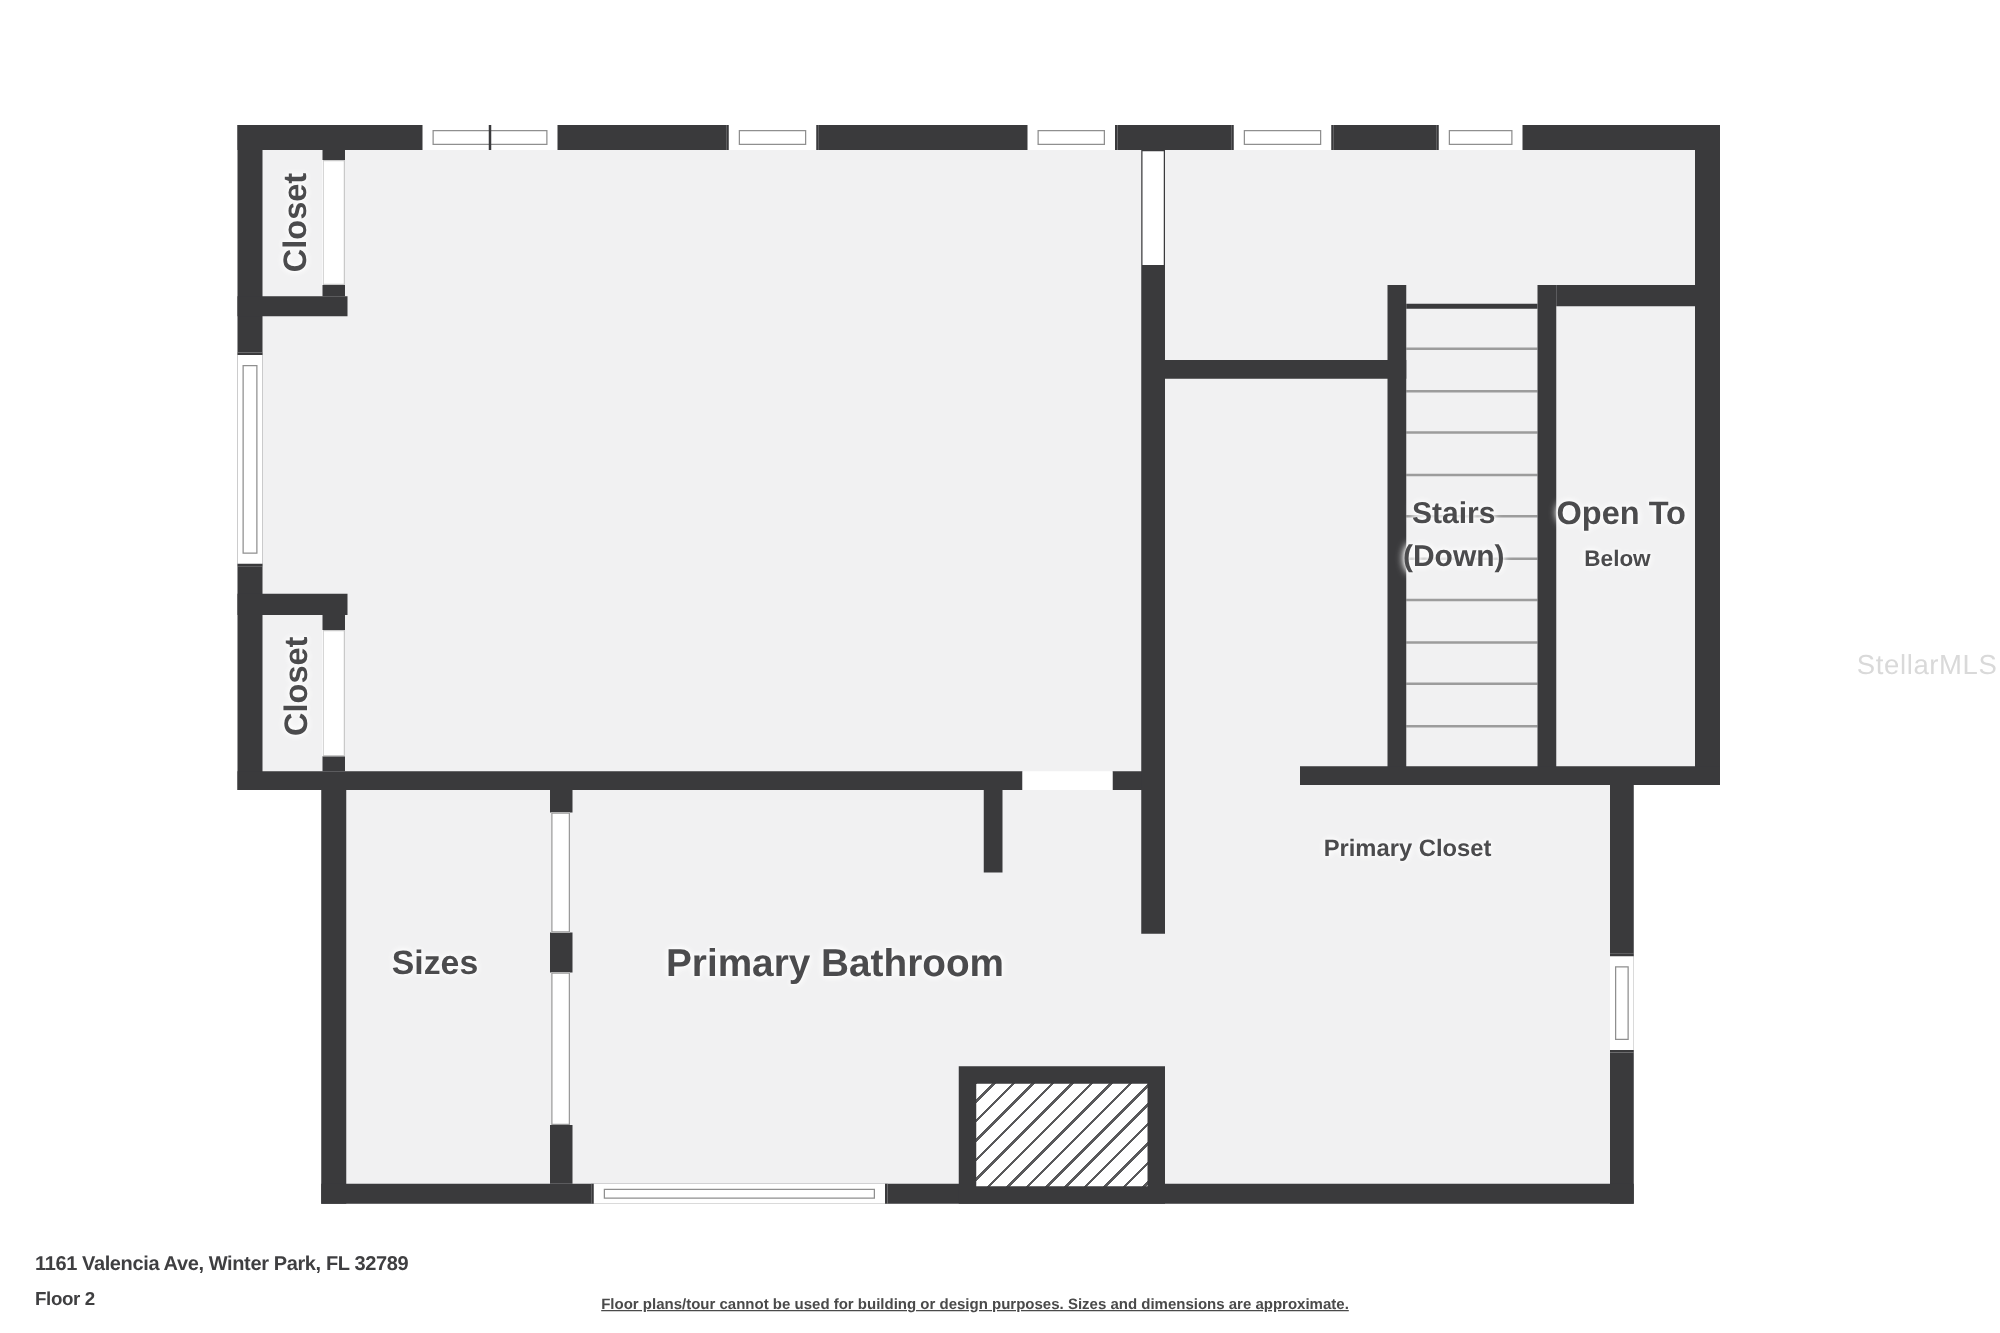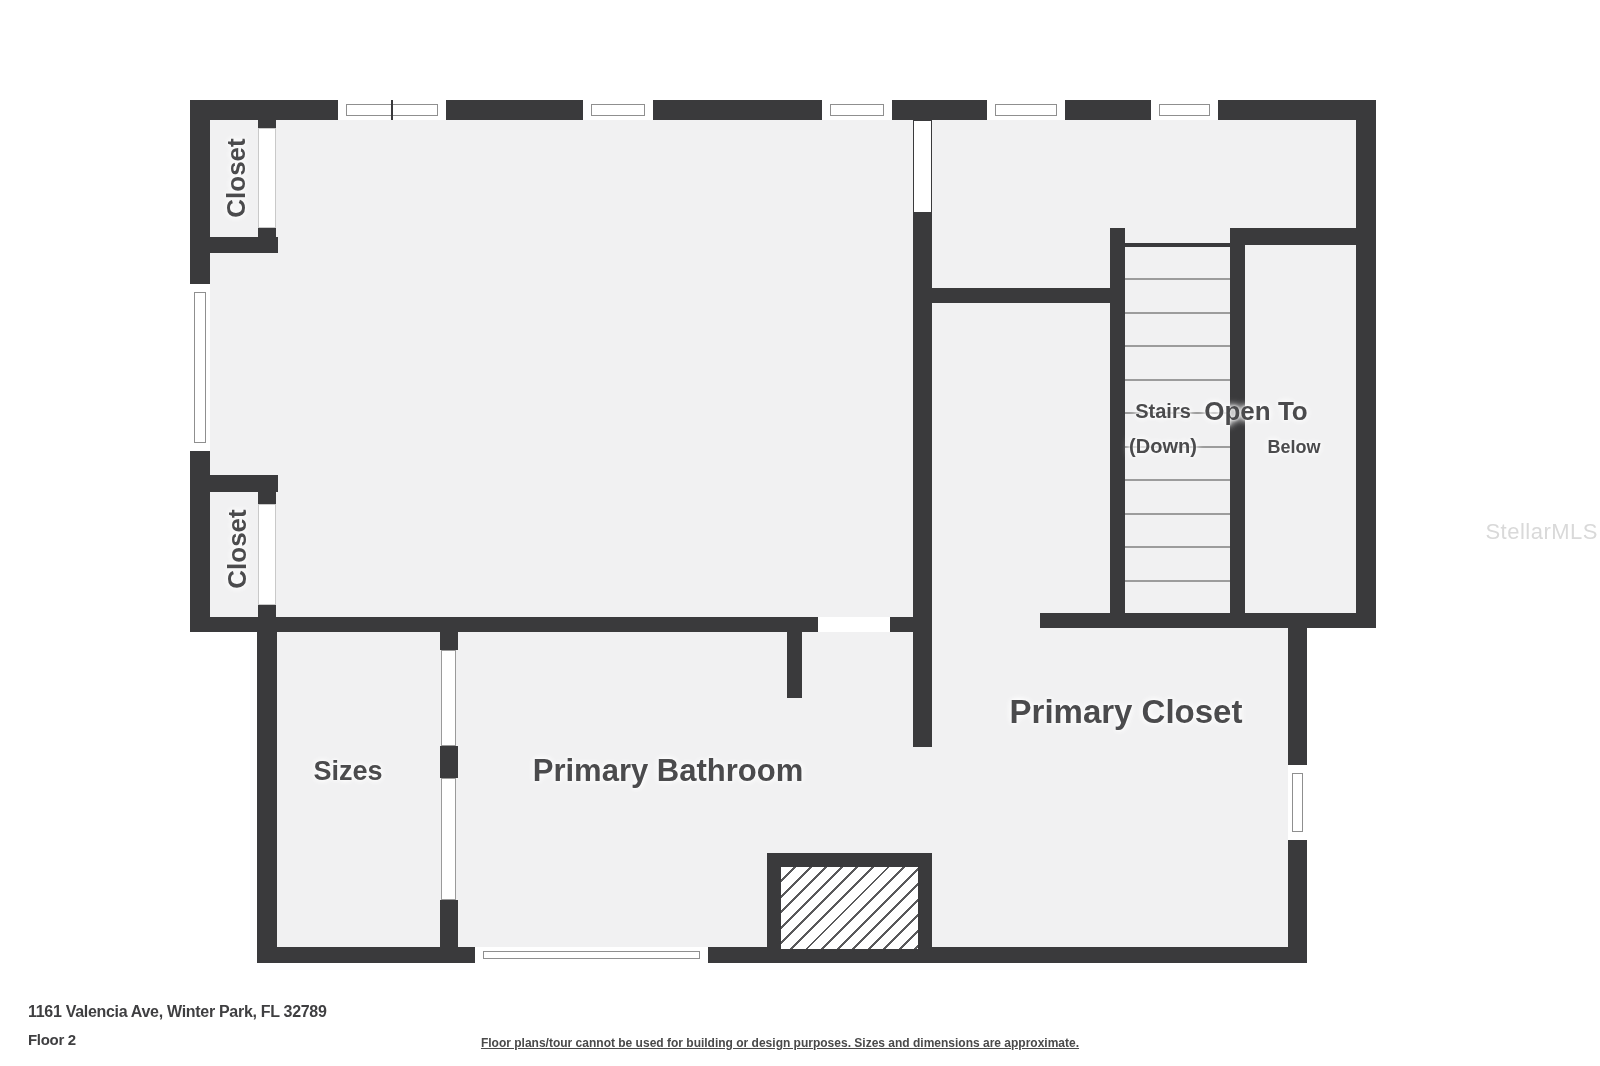--- a/index.html
+++ b/index.html
@@ -27,24 +27,24 @@
   .hatch-inner{position:absolute;left:14px;top:14px;right:14px;bottom:14px;
     background:repeating-linear-gradient(135deg,#ffffff 0 9px,var(--hatch) 9px 11px);}
   .room-label{
     position:absolute;transform:translate(-50%,-50%);
     font-weight:bold;color:var(--label);white-space:nowrap;
     text-shadow:0 0 3px #fff,0 0 6px #fff,0 0 8px #fff;
   }
   .lbl-bedroom{left:566px;top:352px;font-size:28px;}
   .lbl-shower{left:348px;top:771px;font-size:27px;}
   .lbl-bathroom{left:668px;top:771px;font-size:31px;}
-  .lbl-closet-main{left:1126px;top:712px;font-size:33px;}
-  .lbl-stairs1{left:1163px;top:411px;font-size:20px;}
-  .lbl-stairs2{left:1163px;top:446px;font-size:20px;}
-  .lbl-otb1{left:1256px;top:411px;font-size:26px;}
+  .lbl-closet-main{left:1126px;top:680px;font-size:19px;}
+  .lbl-stairs1{left:1163px;top:411px;font-size:24px;}
+  .lbl-stairs2{left:1163px;top:446px;font-size:24px;}
+  .lbl-otb1{left:1297px;top:411px;font-size:26px;}
   .lbl-otb2{left:1294px;top:447px;font-size:18px;}
   .lbl-closet-rot{font-size:26px;}
   .lbl-closet-tl{left:236px;top:178px;transform:translate(-50%,-50%) rotate(-90deg);}
   .lbl-closet-bl{left:237px;top:549px;transform:translate(-50%,-50%) rotate(-90deg);}
   .footer-text{position:absolute;font-weight:bold;color:var(--footer);white-space:nowrap;}
   .footer-address{left:28px;top:1003px;font-size:16px;letter-spacing:-0.3px;}
   .footer-floor{left:28px;top:1031px;font-size:15px;letter-spacing:-0.3px;}
   .footer-disclaimer{left:780px;top:1036px;font-size:12px;transform:translateX(-50%);color:#4a4a4a;text-decoration:underline;}
   .watermark{
     position:absolute;top:519px;right:2px;font-size:22px;

